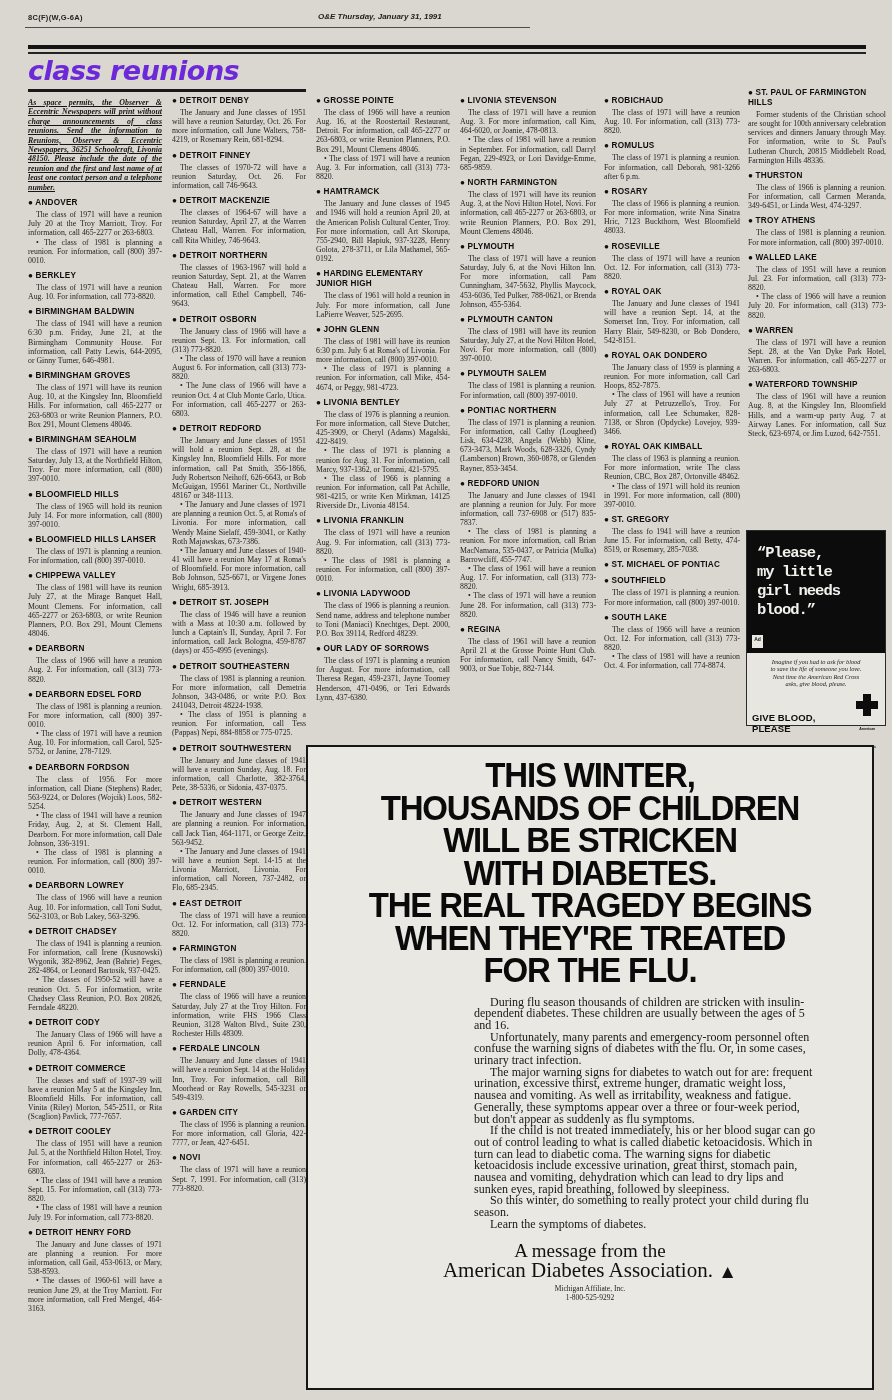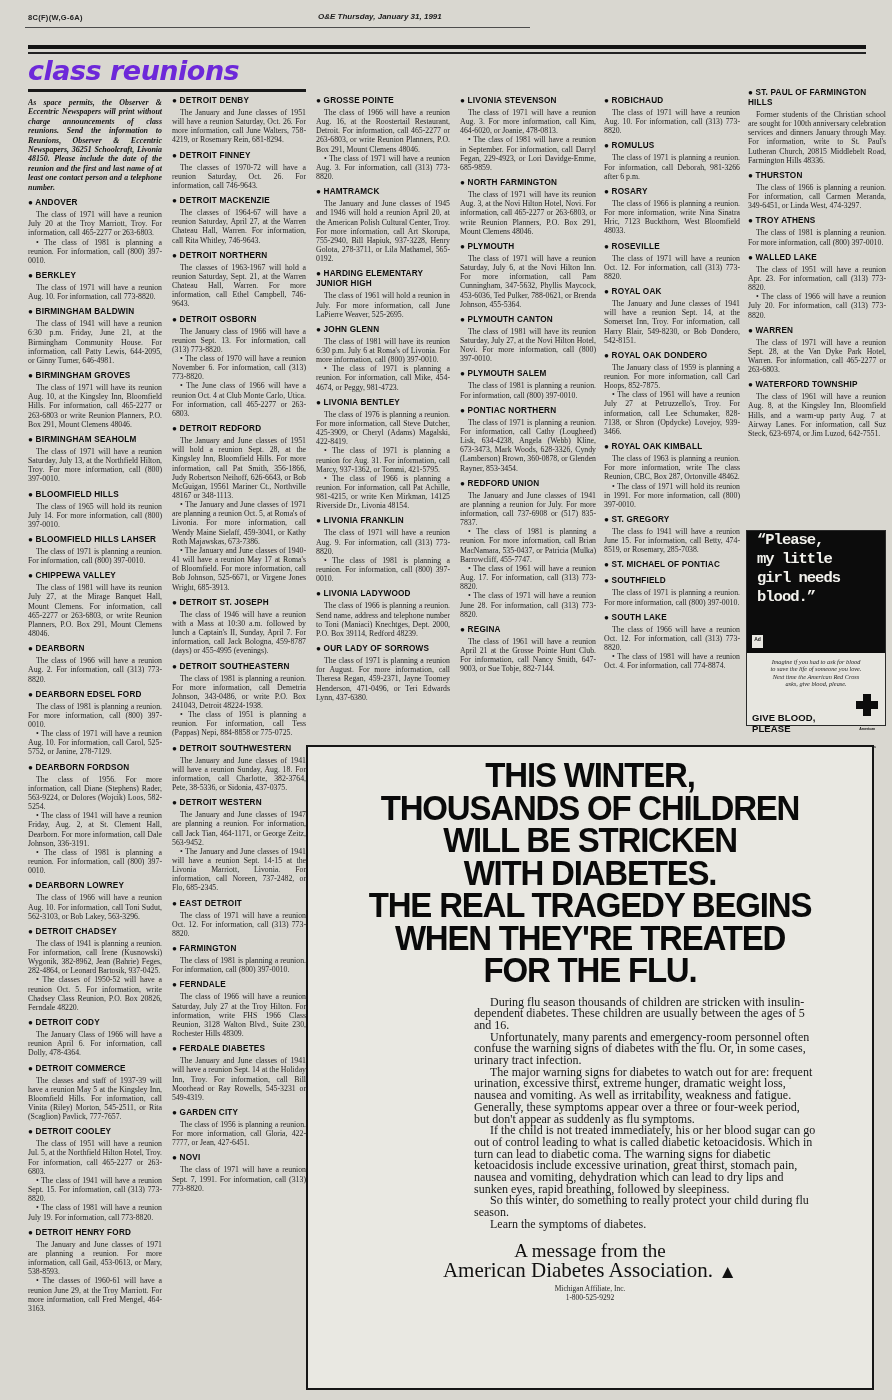--- a/index.html
+++ b/index.html
@@ -15,28 +15,28 @@
   .title{position:absolute;left:28px;top:56px;width:278px;border-bottom:3px solid #191919;padding-bottom:3px;
          font:italic 900 27px/30px "DejaVu Sans","Liberation Sans",sans-serif;color:#6d28d9;letter-spacing:-.5px;}
   
   .col{position:absolute;top:96px;overflow:hidden;}
   .c0{left:28px;width:134px;height:1272px;}
   .c1{left:172px;width:134px;height:1272px;}
   .c2{left:316px;width:134px;height:640px;}
   .c3{left:460px;width:136px;height:640px;}
   .c4{left:604px;width:136px;height:640px;}
   .c5{left:748px;top:88px;width:138px;height:438px;}
-  .intro{font:italic bold 7.9px/9.4px "Liberation Serif",serif;margin:2px 0 5px;text-align:justify;color:#161616;}
+  .intro{font:italic bold 7.9px/9.4px "Liberation Serif",serif;margin:2px 0 5px;text-align:justify;color:#161616;text-decoration:underline;}
   .entry{margin:0 0 6px;}
   .ehead{font:bold 8.2px/10px "Liberation Sans",sans-serif;margin:6px 0 2px;color:#0e0e0e;letter-spacing:.2px;}
   .entry:first-child .ehead{margin-top:0;}
   .epara{font:7.8px/9.15px "Liberation Serif",serif;margin:0;text-align:justify;text-indent:8px;color:#1e1e1e;}
   
   .blood-ad{position:absolute;left:746px;top:530px;width:140px;height:196px;border:1px solid #2a2a2a;background:#e7e6e0;box-sizing:border-box;}
-  .blood-black{position:relative;width:100%;height:122px;background:#0c0c0c;box-sizing:border-box;padding:0 0 0 10px;}
+  .blood-black{position:relative;width:100%;height:122px;background:#0c0c0c;box-sizing:border-box;padding:13px 0 0 10px;}
   .blood-line{font:bold 15.5px/19px "Liberation Mono",monospace;color:#f2f1ec;letter-spacing:-1px;white-space:nowrap;}
   .adcouncil{position:absolute;left:5px;bottom:5px;width:11px;height:13px;background:#e9e8e2;color:#111;
              font:bold 5px/6px "Liberation Sans",sans-serif;text-align:center;padding-top:1px;box-sizing:border-box;}
   .blood-copy{margin:5px 4px 0;text-align:center;}
   .blood-copy div{font:italic 6.3px/7.4px "Liberation Serif",serif;color:#222;}
   .blood-cta{display:flex;align-items:center;justify-content:flex-start;margin:6px 5px 0 5px;}
   .blood-cta-label{font:bold 9.5px "Liberation Sans",sans-serif;color:#0d0d0d;letter-spacing:.1px;}
   .redcross{width:26px;text-align:center;}
   .redcross svg{display:block;margin:0 auto;}
   .redcross-label{font:bold 3.5px/3.8px "Liberation Sans",sans-serif;color:#111;}
@@ -160,21 +160,21 @@
         <h3 class="ehead">● DETROIT MACKENZIE</h3>
         <p class="epara">The classes of 1964-67 will have a reunion Saturday, April 27, at the Warren Chateau Hall, Warren. For information, call Rita Whitley, 746-9643.</p>
       </div>
       <div class="entry">
         <h3 class="ehead">● DETROIT NORTHERN</h3>
         <p class="epara">The classes of 1963-1967 will hold a reunion Saturday, Sept. 21, at the Warren Chateau Hall, Warren. For more information, call Ethel Campbell, 746-9643.</p>
       </div>
       <div class="entry">
         <h3 class="ehead">● DETROIT OSBORN</h3>
         <p class="epara">The January class of 1966 will have a reunion Sept. 13. For information, call (313) 773-8820.</p>
-        <p class="epara">• The class of 1970 will have a reunion November 6. For information, call (313) 773-8820.</p>
+        <p class="epara">• The class of 1970 will have a reunion August 6. For information, call (313) 773-8820.</p>
         <p class="epara">• The June class of 1966 will have a reunion Oct. 4 at Club Monte Carlo, Utica. For information, call 465-2277 or 263-6803.</p>
       </div>
       <div class="entry">
         <h3 class="ehead">● DETROIT REDFORD</h3>
         <p class="epara">The January and June classes of 1951 will hold a reunion Sept. 28, at the Kingsley Inn, Bloomfield Hills. For more information, call Pat Smith, 356-1866, Judy Robertson Neihoff, 626-6643, or Bob McGuigan, 19561 Mariner Ct., Northville 48167 or 348-1113.</p>
         <p class="epara">• The January and June classes of 1971 are planning a reunion Oct. 5, at Roma's of Livonia. For more information, call Wendy Maine Sielaff, 459-3041, or Kathy Roth Majawskas, 673-7386.</p>
         <p class="epara">• The January and June classes of 1940-41 will have a reunion May 17 at Roma's of Bloomfield. For more information, call Bob Johnson, 525-6671, or Virgene Jones Wright, 685-3913.</p>
       </div>
       <div class="entry">
         <h3 class="ehead">● DETROIT ST. JOSEPH</h3>
@@ -200,21 +200,21 @@
       </div>
       <div class="entry">
         <h3 class="ehead">● FARMINGTON</h3>
         <p class="epara">The class of 1981 is planning a reunion. For information, call (800) 397-0010.</p>
       </div>
       <div class="entry">
         <h3 class="ehead">● FERNDALE</h3>
         <p class="epara">The class of 1966 will have a reunion Saturday, July 27 at the Troy Hilton. For information, write FHS 1966 Class Reunion, 3128 Walton Blvd., Suite 230, Rochester Hills 48309.</p>
       </div>
       <div class="entry">
-        <h3 class="ehead">● FERDALE DIABETES</h3>
+        <h3 class="ehead">● FERDALE LINCOLN</h3>
         <p class="epara">The January and June classes of 1941 will have a reunion Sept. 14 at the Holiday Inn, Troy. For information, call Bill Moorhead or Ray Rowells, 545-3231 or 549-4319.</p>
       </div>
       <div class="entry">
         <h3 class="ehead">● GARDEN CITY</h3>
         <p class="epara">The class of 1956 is planning a reunion. For more information, call Gloria, 422-7777, or Jean, 427-6451.</p>
       </div>
       <div class="entry">
         <h3 class="ehead">● NOVI</h3>
         <p class="epara">The class of 1971 will have a reunion Sept. 7, 1991. For information, call (313) 773-8820.</p>
       </div>
@@ -352,21 +352,21 @@
       <div class="entry">
         <h3 class="ehead">● THURSTON</h3>
         <p class="epara">The class of 1966 is planning a reunion. For information, call Carmen Meranda, 349-6451, or Linda West, 474-3297.</p>
       </div>
       <div class="entry">
         <h3 class="ehead">● TROY ATHENS</h3>
         <p class="epara">The class of 1981 is planning a reunion. For more information, call (800) 397-0010.</p>
       </div>
       <div class="entry">
         <h3 class="ehead">● WALLED LAKE</h3>
-        <p class="epara">The class of 1951 will have a reunion Apr. 23. For information, call (313) 773-8820.</p>
+        <p class="epara">The class of 1951 will have a reunion Jul. 23. For information, call (313) 773-8820.</p>
         <p class="epara">• The class of 1966 will have a reunion July 20. For information, call (313) 773-8820.</p>
       </div>
       <div class="entry">
         <h3 class="ehead">● WARREN</h3>
         <p class="epara">The class of 1971 will have a reunion Sept. 28, at the Van Dyke Park Hotel, Warren. For information, call 465-2277 or 263-6803.</p>
       </div>
       <div class="entry">
         <h3 class="ehead">● WATERFORD TOWNSHIP</h3>
         <p class="epara">The class of 1961 will have a reunion Aug. 8, at the Kingsley Inn, Bloomfield Hills, and a warm-up party Aug. 7 at Airway Lanes. For information, call Suz Steck, 623-6974, or Jim Luzod, 642-7551.</p>
       </div>

